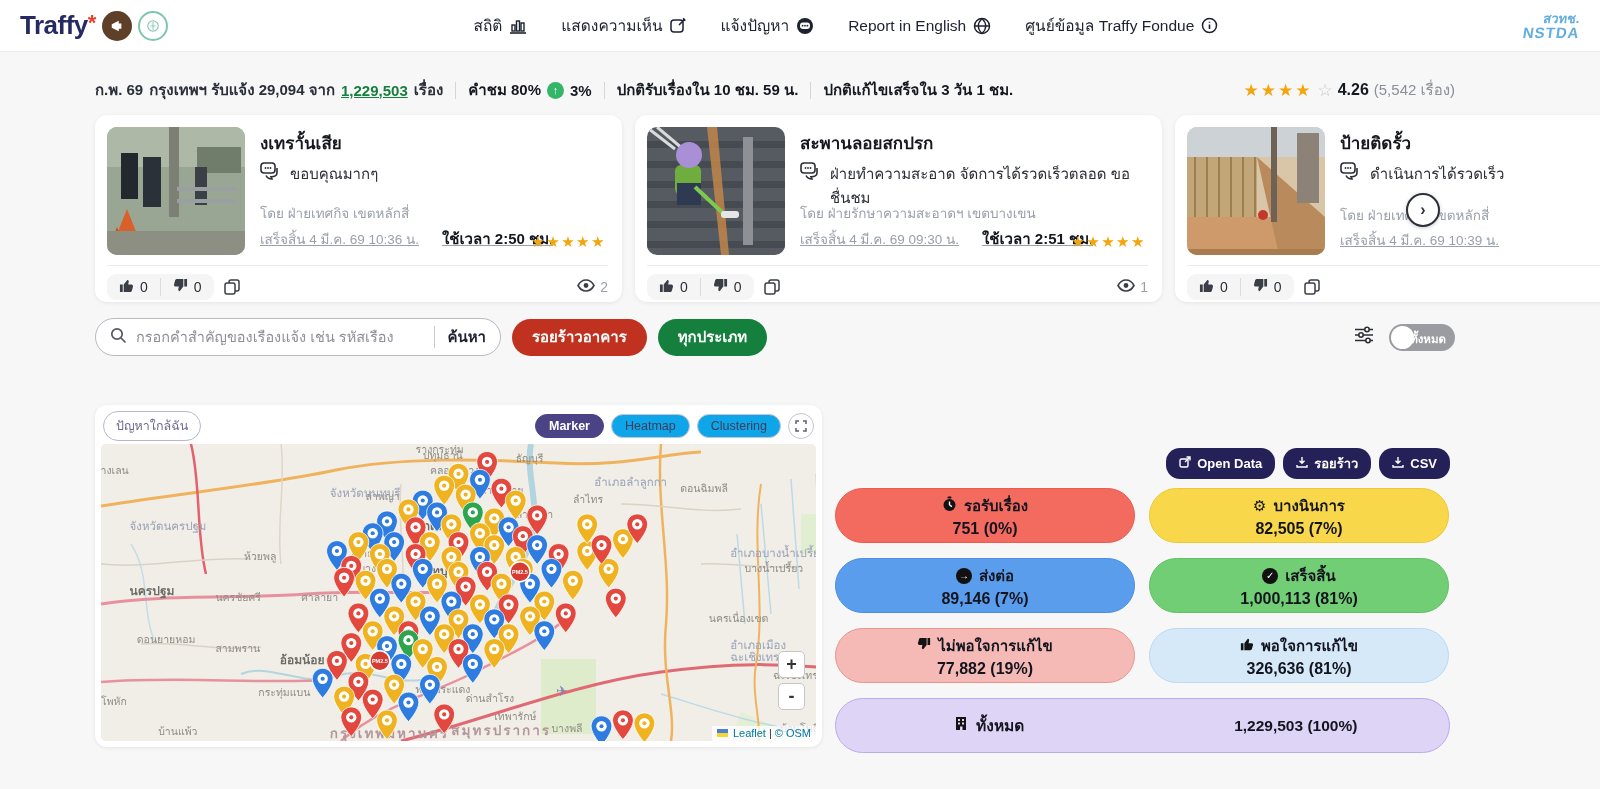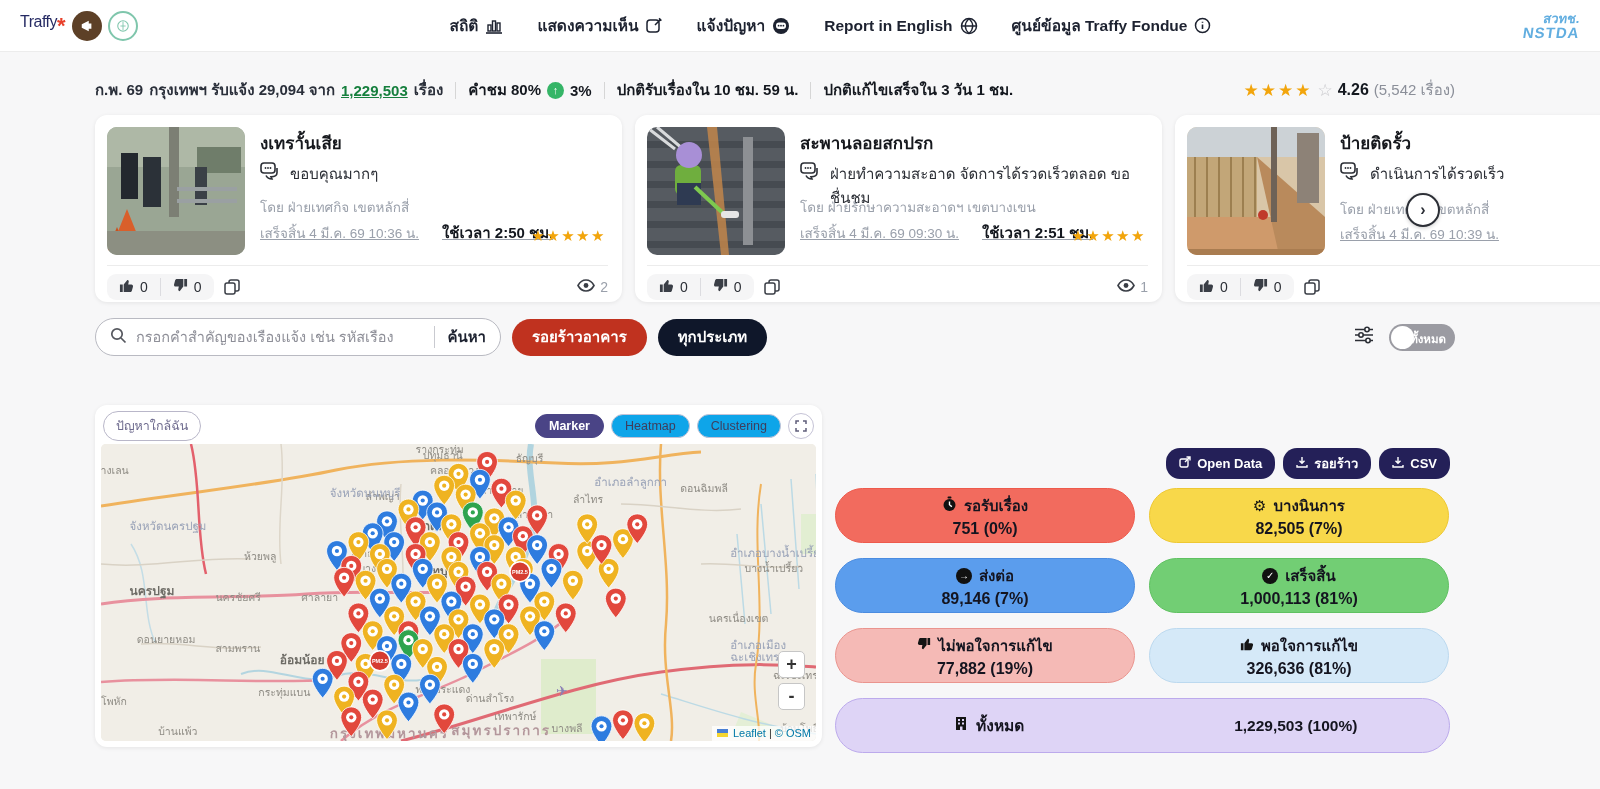--- a/index.html
+++ b/index.html
@@ -3,27 +3,27 @@
 <meta charset="utf-8">
 <style>
   * { margin:0; padding:0; box-sizing:border-box; }
   html,body { width:1600px; height:789px; overflow:hidden; background:#f7f7f8;
     font-family:"Liberation Sans","DejaVu Sans",sans-serif; color:#1f2430; }
 
   
   #header { position:absolute; top:0; left:0; width:1600px; height:52px; background:#fff;
     border-bottom:1px solid #ececec; display:flex; align-items:center; padding:0 20px; z-index:50;}
   .brand { display:flex; align-items:center; gap:6px; }
-  .brand-word { font-size:16px; font-weight:normal; color:#252a63; letter-spacing:-0.5px;margin-top:37px; }
+  .brand-word { font-size:26px; font-weight:bold; color:#252a63; letter-spacing:-0.5px;margin-top:37px; }
   .brand-star { color:#e8402a; font-size:22px; font-weight:bold; vertical-align:top; }
   .badge-circle { width:30px; height:30px; border-radius:50%; display:flex; align-items:center; justify-content:center; }
   .badge-fondue { background:#5d4027; color:#fff; font-size:13px; }
   .badge-bkk { background:#fff; border:2px solid #7fc6ac; color:#3f9d7d; font-size:13px; }
   #nav { display:flex; align-items:center; gap:34px; margin:0 auto; }
-  .nav-item { display:flex; align-items:center; gap:7px; font-size:15.5px; font-weight:bold; color:#1d2230; cursor:pointer; }
+  .nav-item { display:flex; align-items:center; gap:7px; font-size:15.5px; font-weight:normal; color:#1d2230; cursor:pointer; }
   .nav-item svg { display:block; }
   .nstda { text-align:right; line-height:1; color:#62aee0; font-weight:bold; }
   .nstda .l1 { font-size:13px; transform:skewX(-8deg); }
   .nstda .l2 { font-size:15px; letter-spacing:1px; transform:skewX(-8deg); }
 
   
   #statsbar { position:absolute; top:78px; left:95px; width:1360px; display:flex; align-items:center; font-size:15px; }
   .sb-item { display:flex; align-items:center; gap:6px; white-space:nowrap; }
   .sb-sep { width:1px; height:17px; background:#d6d6d6; margin:0 12px; }
   .sb-normal { color:#2a2f3a; font-weight:bold; }
@@ -40,21 +40,21 @@
   
   #cards { position:absolute; top:115px; left:95px; display:flex; gap:13px; }
   .card { width:527px; height:187px; background:#fff; border-radius:12px; box-shadow:0 1px 4px rgba(0,0,0,.08);
     padding:12px 14px 8px 12px; flex:0 0 auto; position:relative; }
   .card-body { display:flex; gap:15px; height:128px; }
   .photo { width:138px; height:128px; border-radius:10px; overflow:hidden; flex:0 0 auto; }
   .photo svg { display:block; }
   .card-content { flex:1; position:relative; padding-top:2px; }
   .card-title { font-size:17px; font-weight:bold; color:#16181d; margin-bottom:6px; }
   .card-comment { display:flex; align-items:flex-start; gap:8px; font-size:15px; color:#2c2f36; }
-  .card-meta { position:absolute; bottom:10px; left:0; right:0; }
+  .card-meta { position:absolute; bottom:4px; left:0; right:0; }
   .meta-by { color:#9aa0ab; font-size:13.5px; margin-bottom:3px; }
   .meta-line { font-size:13.5px; color:#9aa0ab; display:flex; align-items:baseline; gap:23px;text-decoration:underline; }
   .meta-dur { color:#14181f; font-weight:bold; font-size:15px; }
   .card-stars { position:absolute; right:2px; bottom:0px; color:#f2a50c; font-size:15px; letter-spacing:1.5px; }
   .card-footer { border-top:1px solid #ececec; margin-top:10px; padding-top:8px; display:flex; align-items:center; gap:10px; }
   .like-group { display:flex; align-items:center; background:#f5f5f6; border-radius:9px; overflow:hidden; }
   .like-btn { display:flex; align-items:center; gap:6px; padding:4px 12px; font-size:14px; color:#2c2f36; cursor:pointer; }
   .like-div { width:1px; height:18px; background:#dcdce0; }
   .copy-btn { cursor:pointer; display:flex; align-items:center; }
   .views { margin-left:auto; display:flex; align-items:center; gap:5px; color:#4a4e57; font-size:14px; }
@@ -71,21 +71,21 @@
     font-family:inherit; background:transparent; }
   .search-pill input::placeholder { color:#8e8f98; }
   .search-div { width:1px; height:22px; background:#c9cad0; margin:0 12px 0 6px; }
   .search-go { font-size:15px; font-weight:bold; color:#1d2230; cursor:pointer; }
   .select-pill { width:336px; height:38px; background:#fff; border:1px solid #b9bac2; border-radius:21px;
     display:flex; align-items:center; justify-content:space-between; padding:0 16px; cursor:pointer; }
   .select-pill .val { font-size:15px; font-weight:bold; color:#14181f; }
   .pill-btn { height:37px; border-radius:20px; display:flex; align-items:center; padding:0 20px;
     color:#fff; font-size:15px; font-weight:bold; cursor:pointer; border:none; font-family:inherit; }
   .crack { background:#c0321f; }
-  .types { background:#0f172a; }
+  .types { background:#15803d; }
   .right-controls { margin-left:auto; display:flex; align-items:center; gap:14px; }
   .toggle { width:66px; height:27px; border-radius:14px; background:#9b9ba2; position:relative; cursor:pointer; }
   .toggle .knob { position:absolute; left:2px; top:2px; width:23px; height:23px; border-radius:50%; background:#fff; }
   .toggle .tlabel { position:absolute; right:9px; top:6px; font-size:11.5px; color:#fff; font-weight:bold; }
 
   
   #map-card { position:absolute; left:95px; top:405px; width:727px; height:342px; background:#fff;
     border-radius:12px; box-shadow:0 1px 4px rgba(0,0,0,.08); padding:6px; }
   .map-header { height:30px; display:flex; align-items:center; padding:0 2px; gap:7px; }
   .ghost-pill { border:1px solid #b9b7c9; border-radius:15px; color:#6f6c8f; font-size:12.5px;

